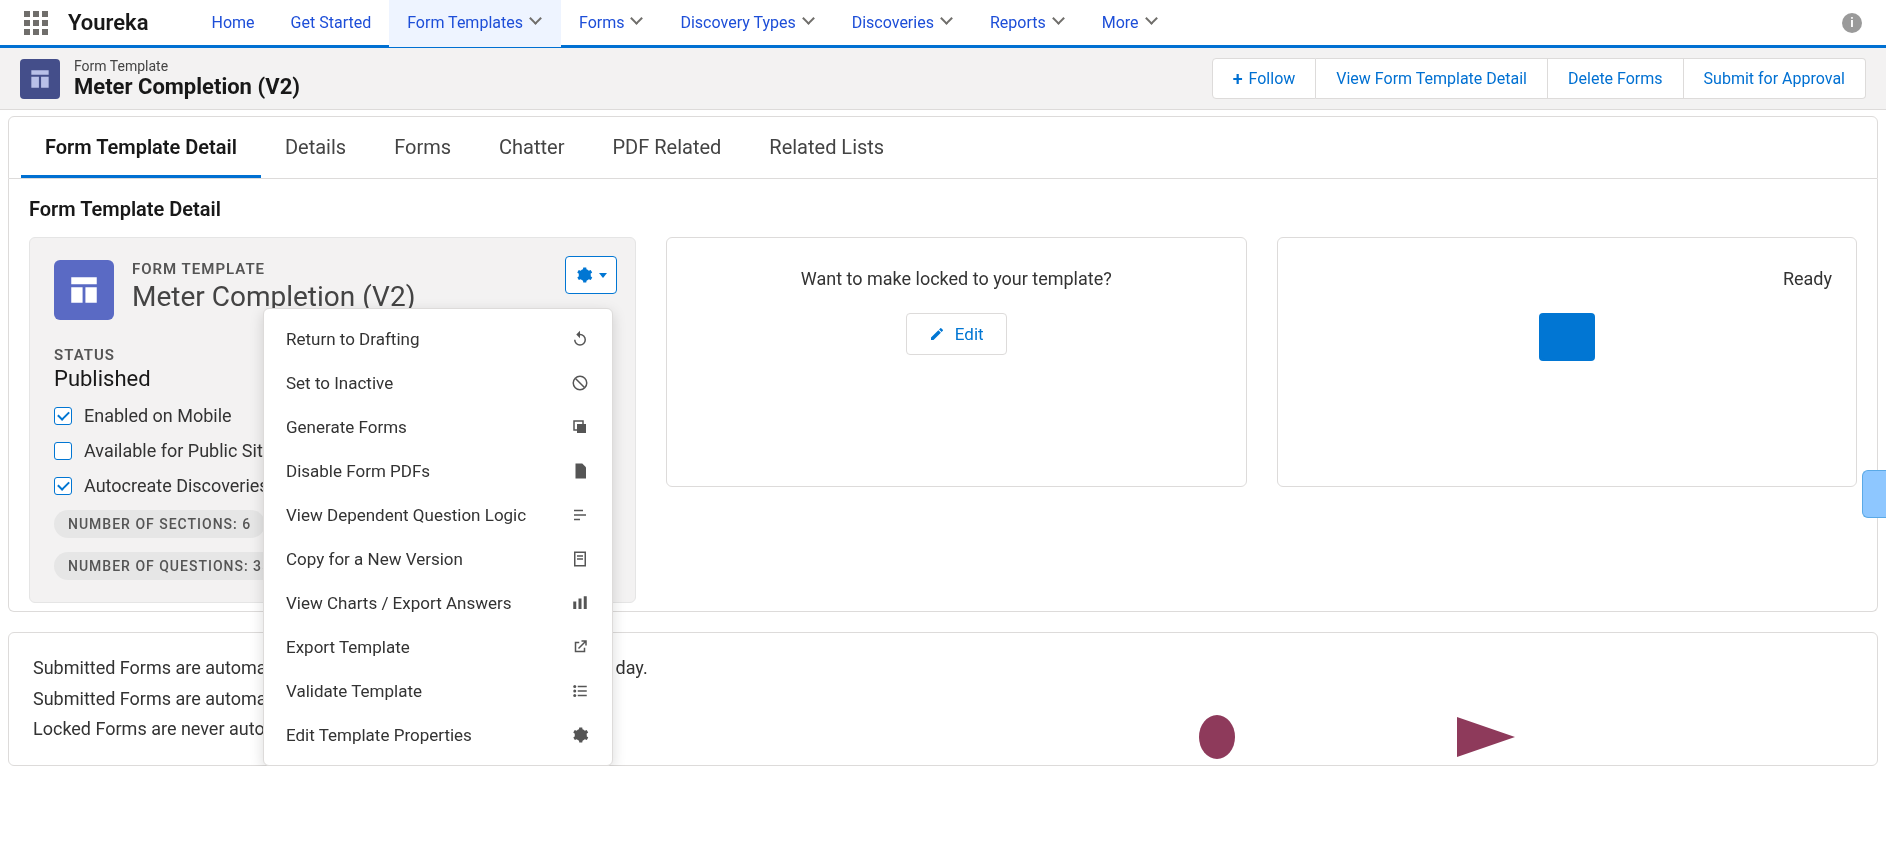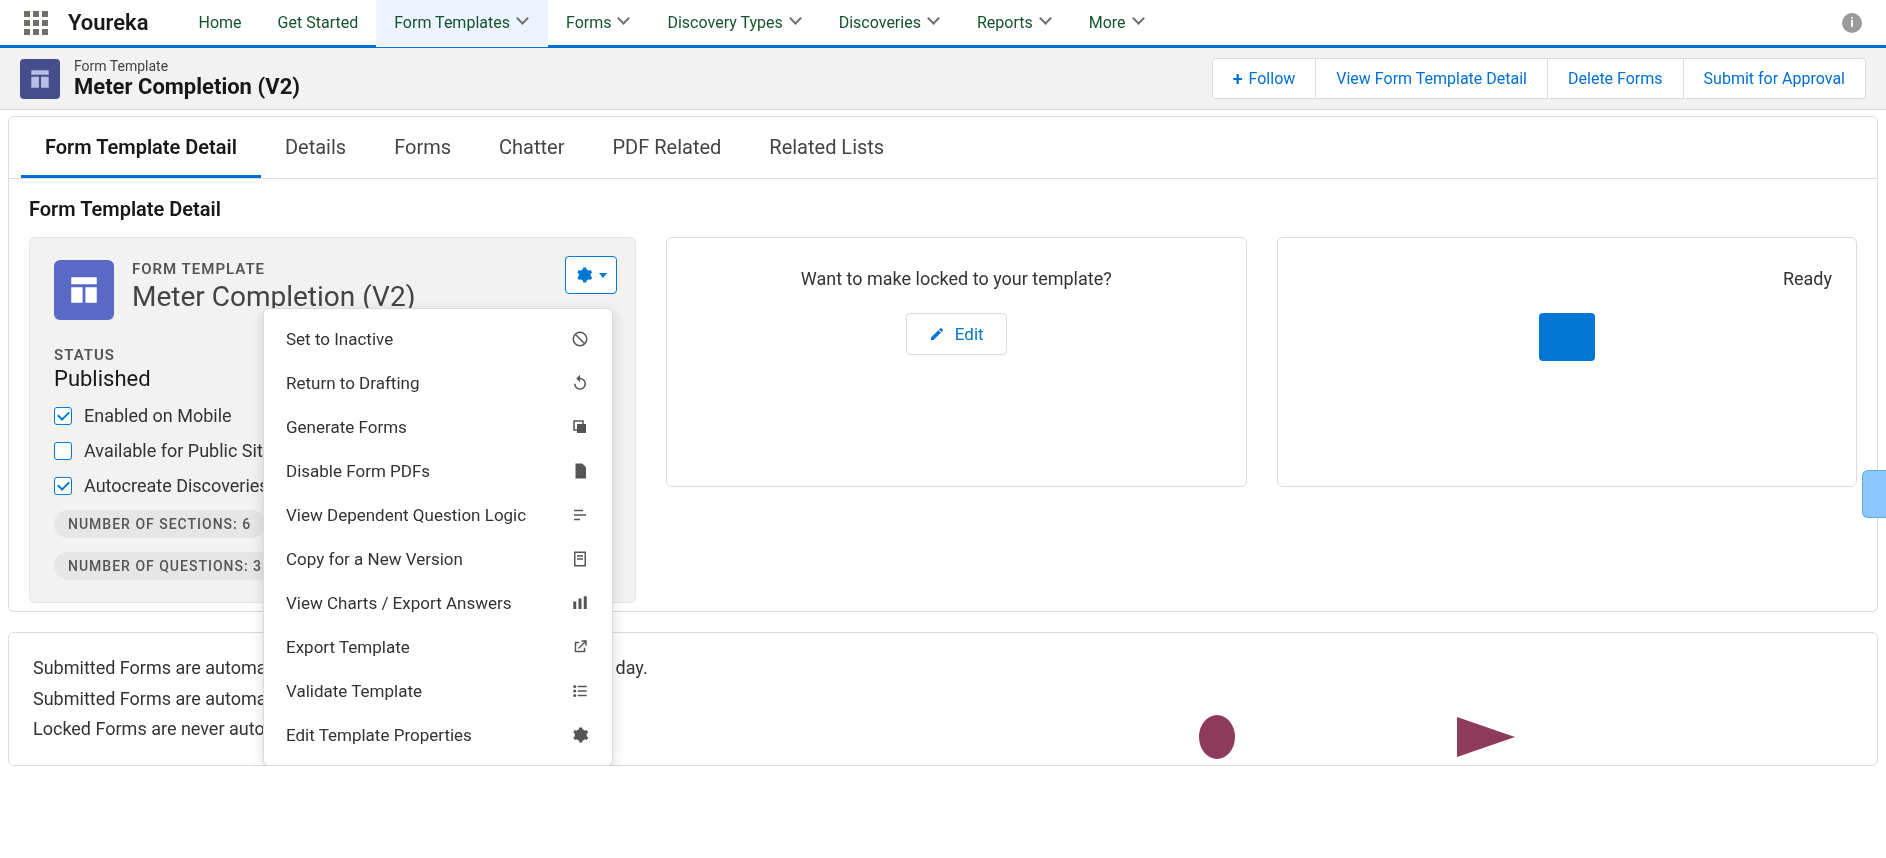--- a/index.html
+++ b/index.html
@@ -2,23 +2,23 @@
 <html><head>
 <meta charset="utf-8">
 <style>
   * { box-sizing: border-box; margin: 0; padding: 0; font-family: -apple-system, BlinkMacSystemFont, "Segoe UI", Roboto, Helvetica, Arial, sans-serif; }
   body { background: #fff; color: #181818; width: 1886px; }
 
   
   .topbar { display: flex; align-items: center; height: 48px; border-bottom: 3px solid #0070d2; padding: 0 12px; gap: 8px; }
   .app-launcher { width: 28px; height: 28px; display: grid; grid-template-columns: repeat(3,6px); grid-template-rows: repeat(3,6px); gap: 3px; align-content: center; justify-content: center; cursor: pointer; margin-right: 10px; margin-left: 10px; }
   .app-launcher span { background:#706e6b; width:6px; height:6px; }
-  .app-name { font-size: 22px; font-weight: 600; margin-right: 24px; }
+  .app-name { font-size: 22px; font-weight: 600; margin-right: 37px; }
   .nav-tabs { display: flex; align-items: stretch; height: 48px; }
-  .nav-tab { display: flex; align-items: center; padding: 0 18px; font-size: 16px; color: #14532d; cursor: pointer; gap: 8px; }
+  .nav-tab { display: flex; align-items: center; padding: 0 18px; font-size: 16px; color: #1d4ed8; cursor: pointer; gap: 8px; }
   .nav-tab.active { background: #eef4ff; }
   .chevron-down { width: 12px; height: 12px; display: inline-block; }
   .chevron-down::before { content:""; display:block; width:7px; height:7px; border-right:2px solid #706e6b; border-bottom:2px solid #706e6b; transform: rotate(45deg); margin-top:-3px; }
   .topbar-right { margin-left:auto; display:flex; align-items:center; padding-right:12px; }
   .info-icon { width:20px; height:20px; border-radius:50%; background:#9a9a9a; color:#fff; font-size:13px; font-weight:bold; display:flex; align-items:center; justify-content:center; }
 
   
   .record-header { background: linear-gradient(#f3f2f2,#f3f2f2); padding: 10px 20px; display:flex; align-items:center; border-bottom:1px solid #dddbda; }
   .record-icon { width:40px; height:40px; background:#444e8a; border-radius:4px; margin-right:14px; display:flex; align-items:center; justify-content:center; }
   .record-icon svg { width:26px; height:26px; fill:#b9c0e8; }
@@ -210,33 +210,33 @@
           <span class="checkbox checked"></span>
           <span>Autocreate Discoveries</span>
         </div>
 
         <div><span class="pill">NUMBER OF SECTIONS: 6</span></div>
         <div><span class="pill">NUMBER OF QUESTIONS: 35</span></div>
       </div>
 
       <div class="dropdown">
         <div class="dropdown-item">
+          <span>Return to Drafting</span>
+          <span class="di-icon">
+              <svg viewBox="0 0 24 24">
+                <path d="M12 5V1L7 6l5 5V7a6 6 0 11-6 6H4a8 8 0 108-8z"></path>
+              </svg>
+            </span>
+        </div>
+        <div class="dropdown-item">
           <span>Set to Inactive</span>
           <span class="di-icon">
               <svg viewBox="0 0 24 24">
                 <circle cx="12" cy="12" r="9" fill="none" stroke="#555" stroke-width="2"></circle>
                 <line x1="6" y1="6" x2="18" y2="18" stroke="#555" stroke-width="2"></line>
-              </svg>
-            </span>
-        </div>
-        <div class="dropdown-item">
-          <span>Return to Drafting</span>
-          <span class="di-icon">
-              <svg viewBox="0 0 24 24">
-                <path d="M12 5V1L7 6l5 5V7a6 6 0 11-6 6H4a8 8 0 108-8z"></path>
               </svg>
             </span>
         </div>
         <div class="dropdown-item">
           <span>Generate Forms</span>
           <span class="di-icon">
               <svg viewBox="0 0 24 24">
                 <rect x="8" y="8" width="12" height="12" fill="#555"></rect>
                 <rect x="4" y="4" width="12" height="12" fill="none" stroke="#555" stroke-width="2"></rect>
               </svg>

